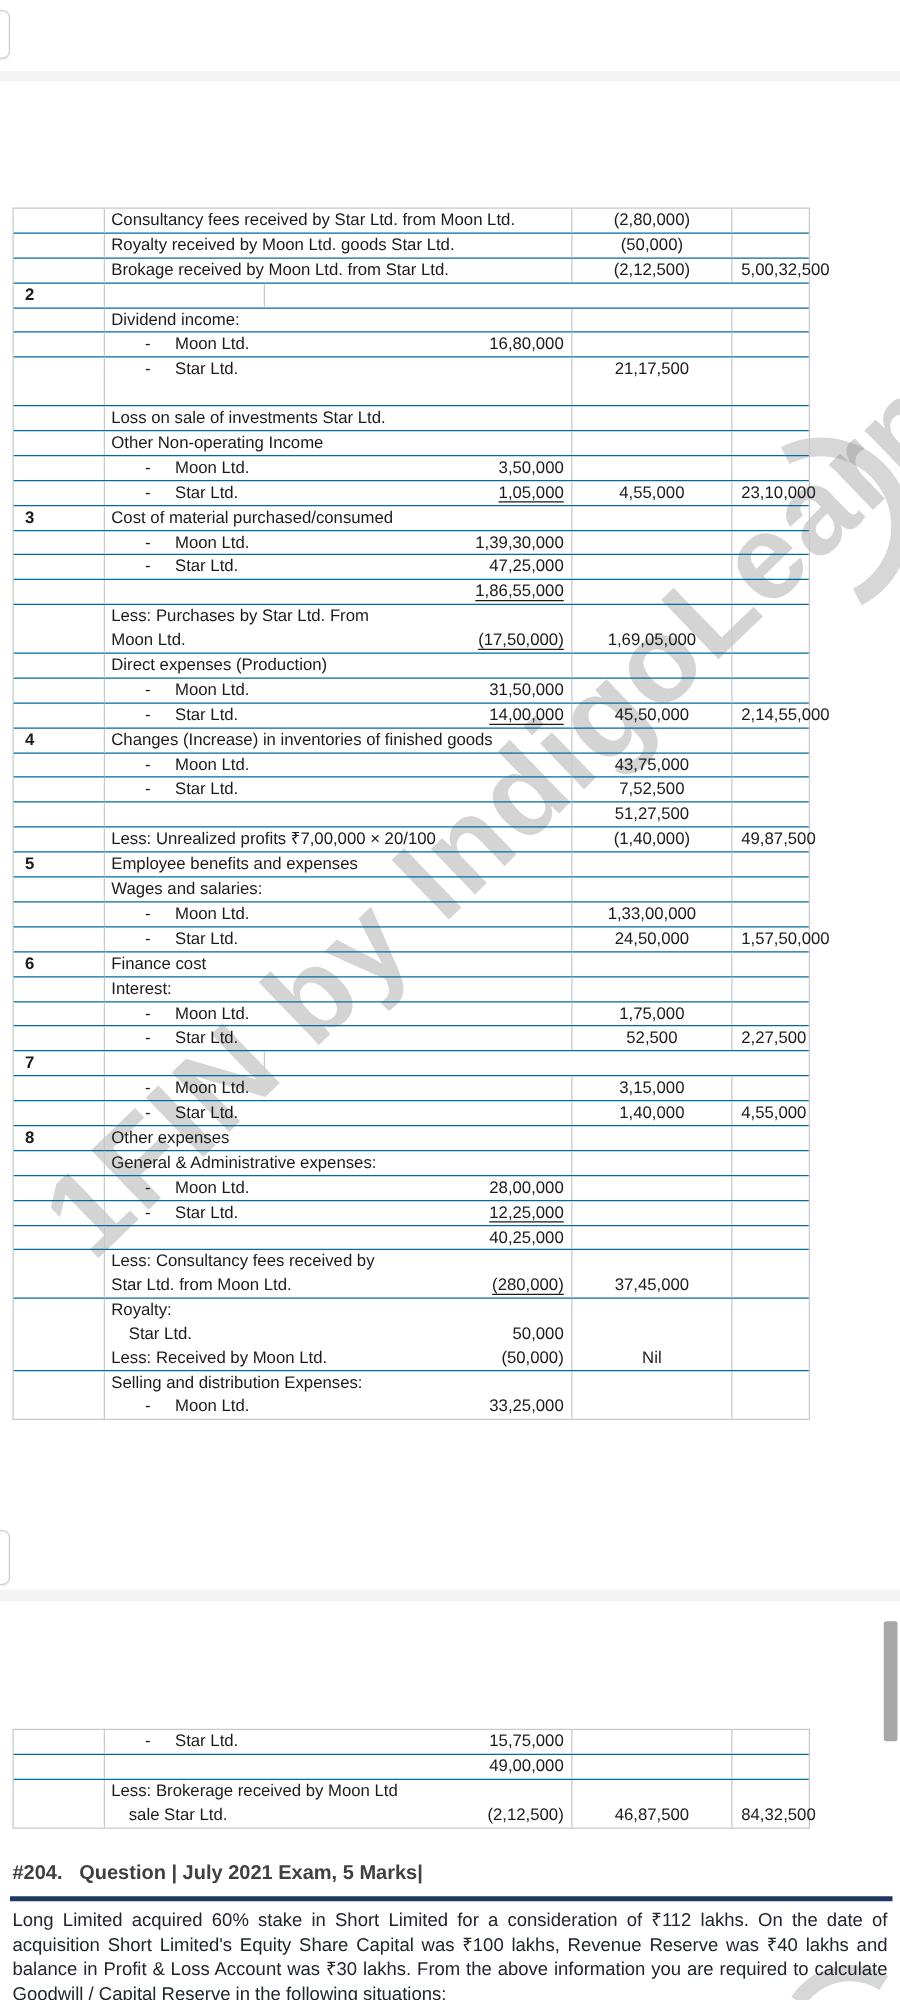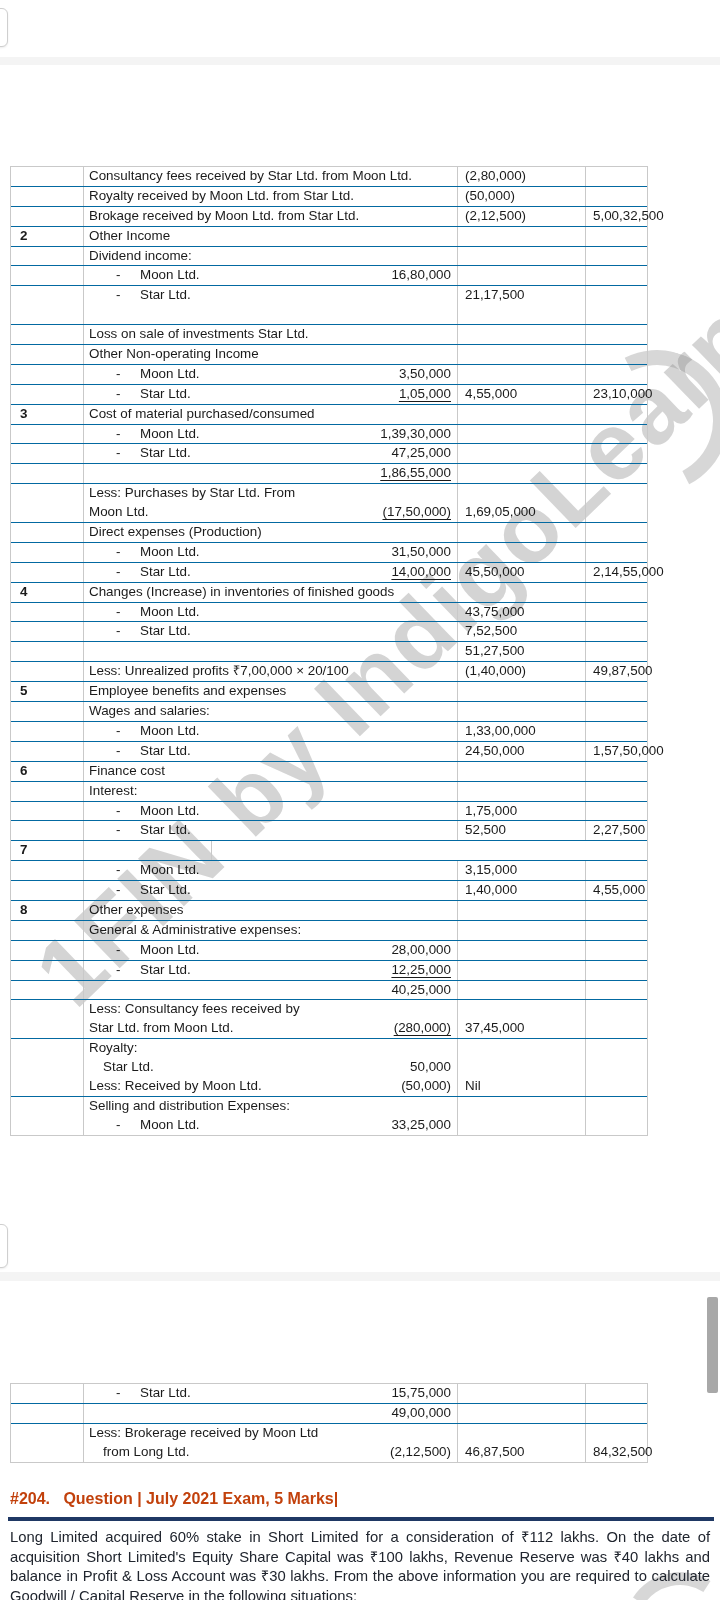--- a/index.html
+++ b/index.html
@@ -22,36 +22,36 @@
                  border-left-color:transparent;border-bottom-color:transparent;border-right-color:transparent;
                  transform:rotate(-12deg);}
   
   .ftable{position:absolute;left:10px;width:636px;border:1px solid #c9c9c9;background:transparent;z-index:2;}
   #main-table{top:166px;}
   #fragment-table{top:1383px;}
   .trow{display:flex;border-bottom:1px solid #0369a1;}
   .trow:last-child{border-bottom:none;}
   .c1{width:63px;flex:none;border-right:1px solid #c9c9c9;padding-left:9px;font-weight:700;}
   .c2{width:362px;flex:none;border-right:1px solid #c9c9c9;padding:0 6px 0 5px;}
-  .c3{width:113px;flex:none;border-right:1px solid #c9c9c9;padding:0 7px;text-align:left;}
+  .c3{width:113px;flex:none;border-right:1px solid #c9c9c9;padding:0 7px;text-align:center;}
   .c4{flex:1;padding:0 7px;text-align:center;}
   .tline{height:18.9px;line-height:18.9px;font-size:13.4px;display:flex;white-space:nowrap;}
   .c3 .tline,.c4 .tline,.c1 .tline{display:block;}
   .lt{display:flex;}
   .pl1{padding-left:14px;}
   .pl2{padding-left:27px;}
   .pl3{padding-left:51px;}
   .dash{display:inline-block;width:24px;flex:none;}
   .amt{margin-left:auto;}
   .ul{text-decoration:underline;text-underline-offset:3px;}
   
   .scroll-thumb{position:absolute;left:707px;top:1297px;width:11px;height:96px;background:#a8a8a8;border-radius:2px;}
   
   .q-head{position:absolute;left:10px;top:1490px;width:700px;font-size:16px;font-weight:700;
-          color:#c2410c;white-space:pre-wrap;z-index:2;}
+          color:#404040;white-space:pre-wrap;z-index:2;}
   .q-rule{position:absolute;left:8px;top:1517px;width:706px;height:4px;background:#1f3864;z-index:2;}
   .q-text{position:absolute;left:10px;top:1528px;width:700px;font-size:14.8px;line-height:19.5px;
           text-align:justify;color:#20252e;z-index:2;}
 </style>
 </head>
 <body>
 
 <div class="page">
 
   <div class="edge-btn" style="top:8px;height:37px;"></div>
@@ -79,21 +79,21 @@
           <div class="tline">&nbsp;</div>
         </div>
       </div>
       <div class="trow">
         <div class="c1">
           <div class="tline">&nbsp;</div>
         </div>
         <div class="c2">
           <div class="tline">
             <span class="lt">
-              <span>Royalty received by Moon Ltd. from Star Ltd.</span>
+              <span>Royalty received by Moon Ltd. goods Star Ltd.</span>
             </span>
           </div>
         </div>
         <div class="c3">
           <div class="tline">(50,000)</div>
         </div>
         <div class="c4">
           <div class="tline">&nbsp;</div>
         </div>
       </div>
@@ -111,27 +111,20 @@
         <div class="c3">
           <div class="tline">(2,12,500)</div>
         </div>
         <div class="c4">
           <div class="tline">5,00,32,500</div>
         </div>
       </div>
       <div class="trow">
         <div class="c1">
           <div class="tline">2</div>
-        </div>
-        <div class="c2">
-          <div class="tline">
-            <span class="lt">
-              <span>Other Income</span>
-            </span>
-          </div>
         </div>
         <div class="c3">
           <div class="tline">&nbsp;</div>
         </div>
         <div class="c4">
           <div class="tline">&nbsp;</div>
         </div>
       </div>
       <div class="trow">
         <div class="c1">
@@ -951,21 +944,21 @@
           <div class="tline">&nbsp;</div>
         </div>
         <div class="c2">
           <div class="tline">
             <span class="lt">
               <span>Less: Brokerage received by Moon Ltd</span>
             </span>
           </div>
           <div class="tline">
             <span class="lt pl1">
-              <span>from Long Ltd.</span>
+              <span>sale Star Ltd.</span>
             </span>
             <span class="amt">(2,12,500)</span>
           </div>
         </div>
         <div class="c3">
           <div class="tline">&nbsp;</div>
           <div class="tline">46,87,500</div>
         </div>
         <div class="c4">
           <div class="tline">&nbsp;</div>

